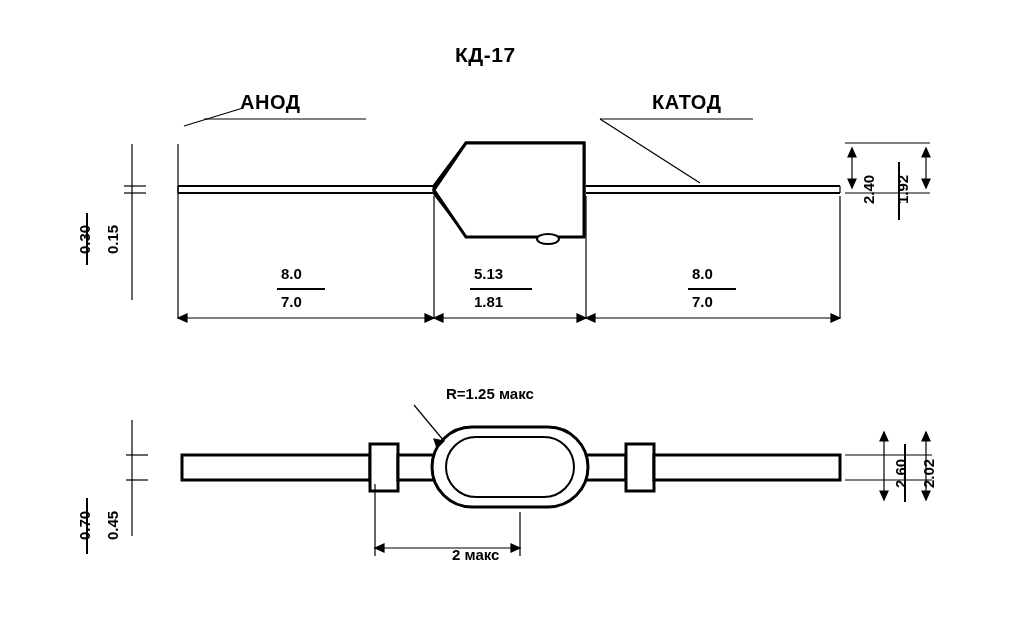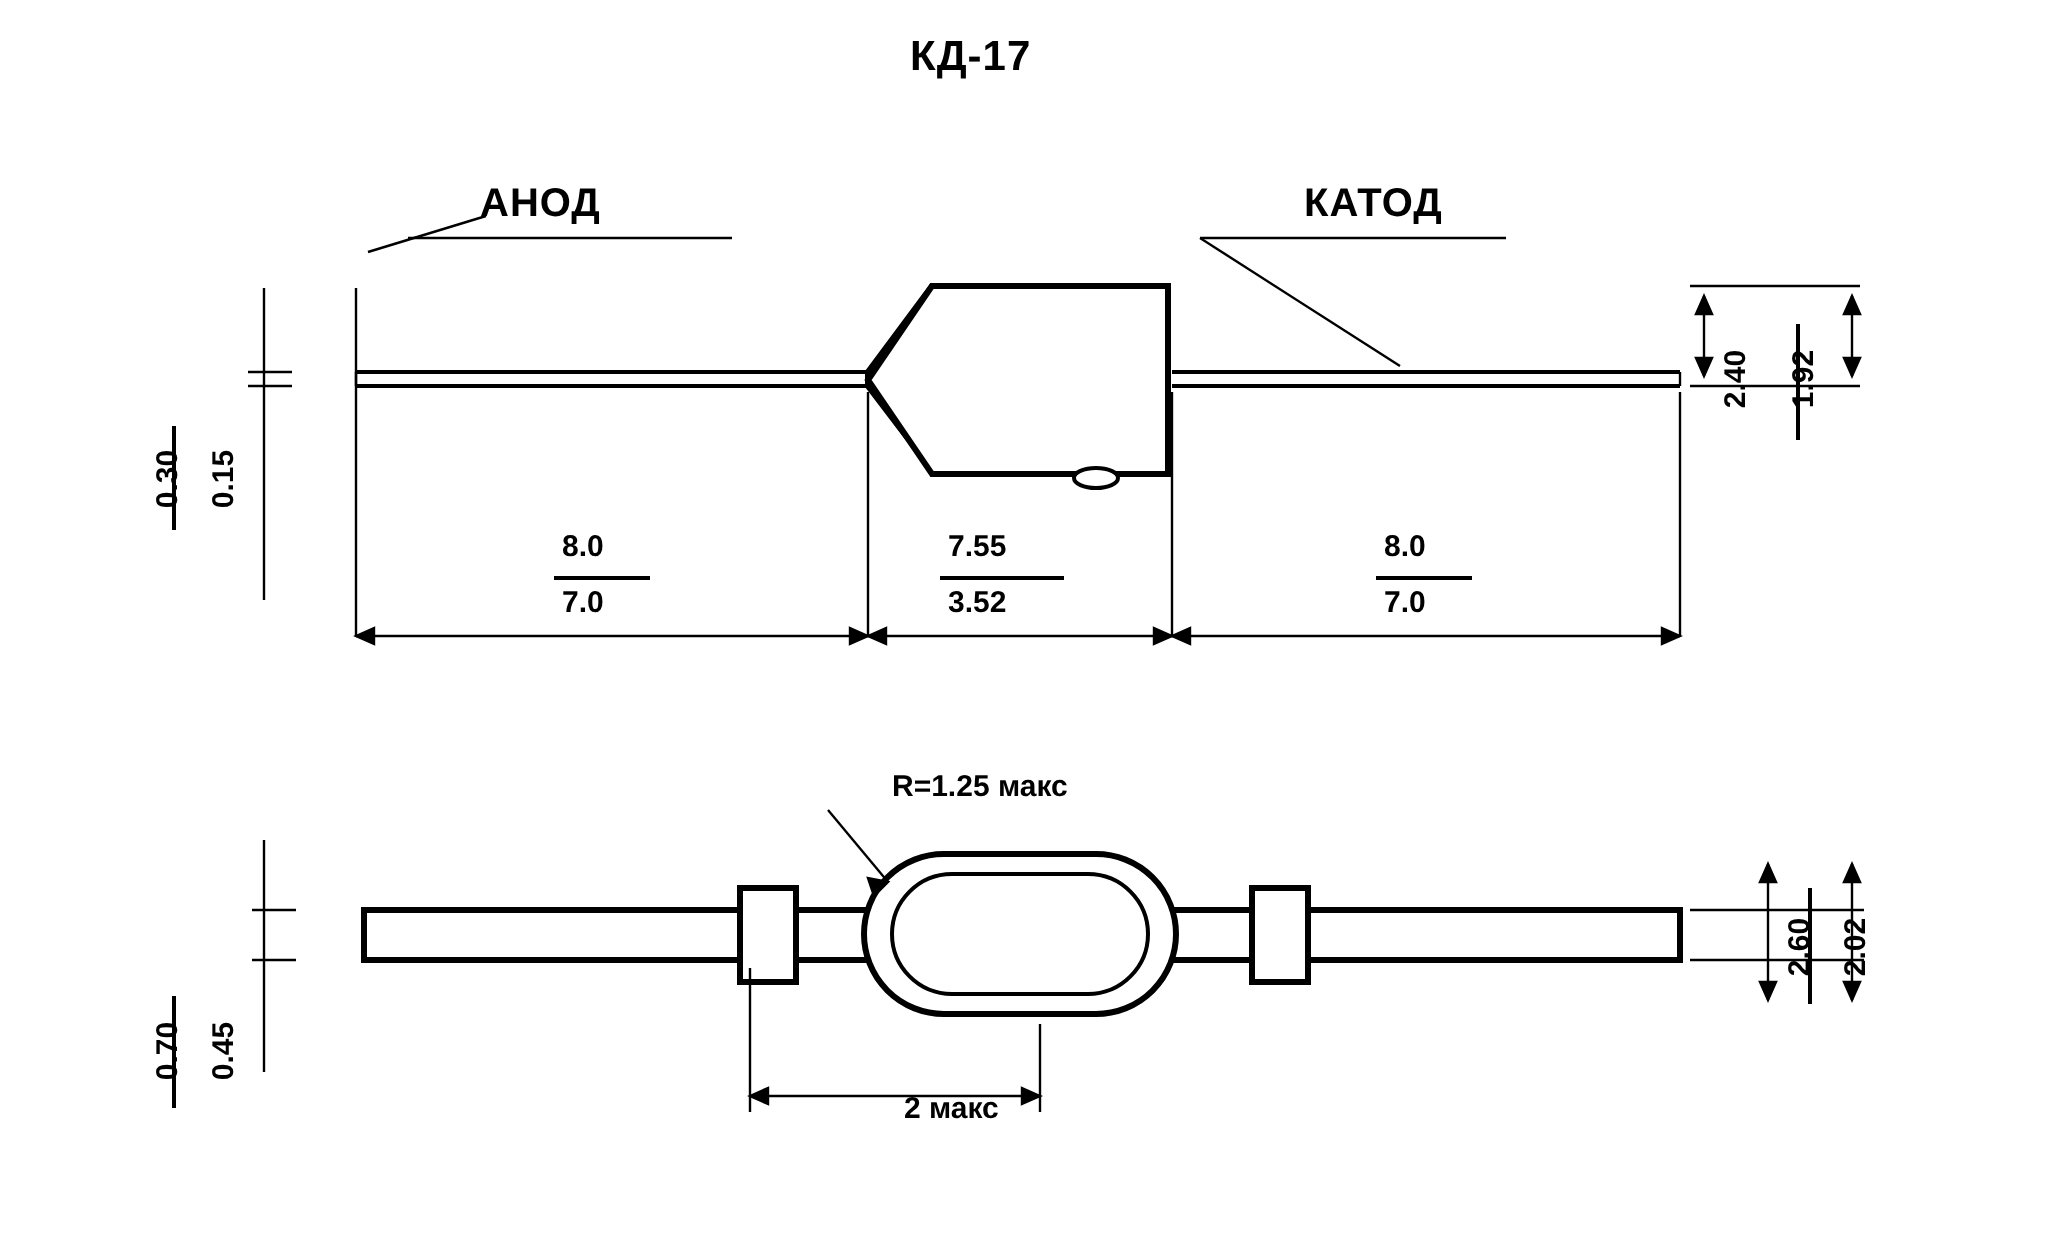--- a/index.html
+++ b/index.html
@@ -163,41 +163,41 @@
       <path d="M884 432 l-4 9 l8 0 Z" fill="#000"></path>
       <path d="M884 500 l-4 -9 l8 0 Z" fill="#000"></path>
       <path d="M926 432 l-4 9 l8 0 Z" fill="#000"></path>
       <path d="M926 500 l-4 -9 l8 0 Z" fill="#000"></path>
 
       <path d="M414 405 L444 441"></path>
       <path d="M444 441 l-10 -2 l3 9 Z" fill="#000"></path>
     </g>
   </svg>
 
-  <div class="txt title" style="left:455px; top:18px;">КД-17</div>
+  <div class="txt title" style="left:455px; top:44px;">КД-17</div>
 
   <div class="txt lbl" style="left:240px; top:92px;">АНОД</div>
   <div class="txt lbl" style="left:632px; top:92px;margin-left:20px;">КАТОД</div>
 
   <div>
     <div class="txt dim rot" style="left:62px; top:232px; width:44px; text-align:center;">0.30</div>
     <div class="frac-line" style="left:86px; top:213px; width:2px; height:52px;"></div>
     <div class="txt dim rot" style="left:90px; top:232px; width:44px; text-align:center;">0.15</div>
   </div>
 
   <div>
     <div class="txt dim" style="left:281px; top:266px;">8.0</div>
     <div class="frac-line" style="left:277px; top:288px; width:48px;"></div>
     <div class="txt dim" style="left:281px; top:294px;">7.0</div>
   </div>
 
   <div>
-    <div class="txt dim" style="left:474px; top:266px;">7.55</div>
+    <div class="txt dim" style="left:474px; top:266px;">5.13</div>
     <div class="frac-line" style="left:470px; top:288px; width:62px;"></div>
-    <div class="txt dim" style="left:474px; top:294px;">3.52</div>
+    <div class="txt dim" style="left:474px; top:294px;">1.81</div>
   </div>
 
   <div>
     <div class="txt dim" style="left:692px; top:266px;">8.0</div>
     <div class="frac-line" style="left:688px; top:288px; width:48px;"></div>
     <div class="txt dim" style="left:692px; top:294px;">7.0</div>
   </div>
 
   <div>
     <div class="txt dim rot" style="left:846px; top:182px; width:44px; text-align:center;">2.40</div>

